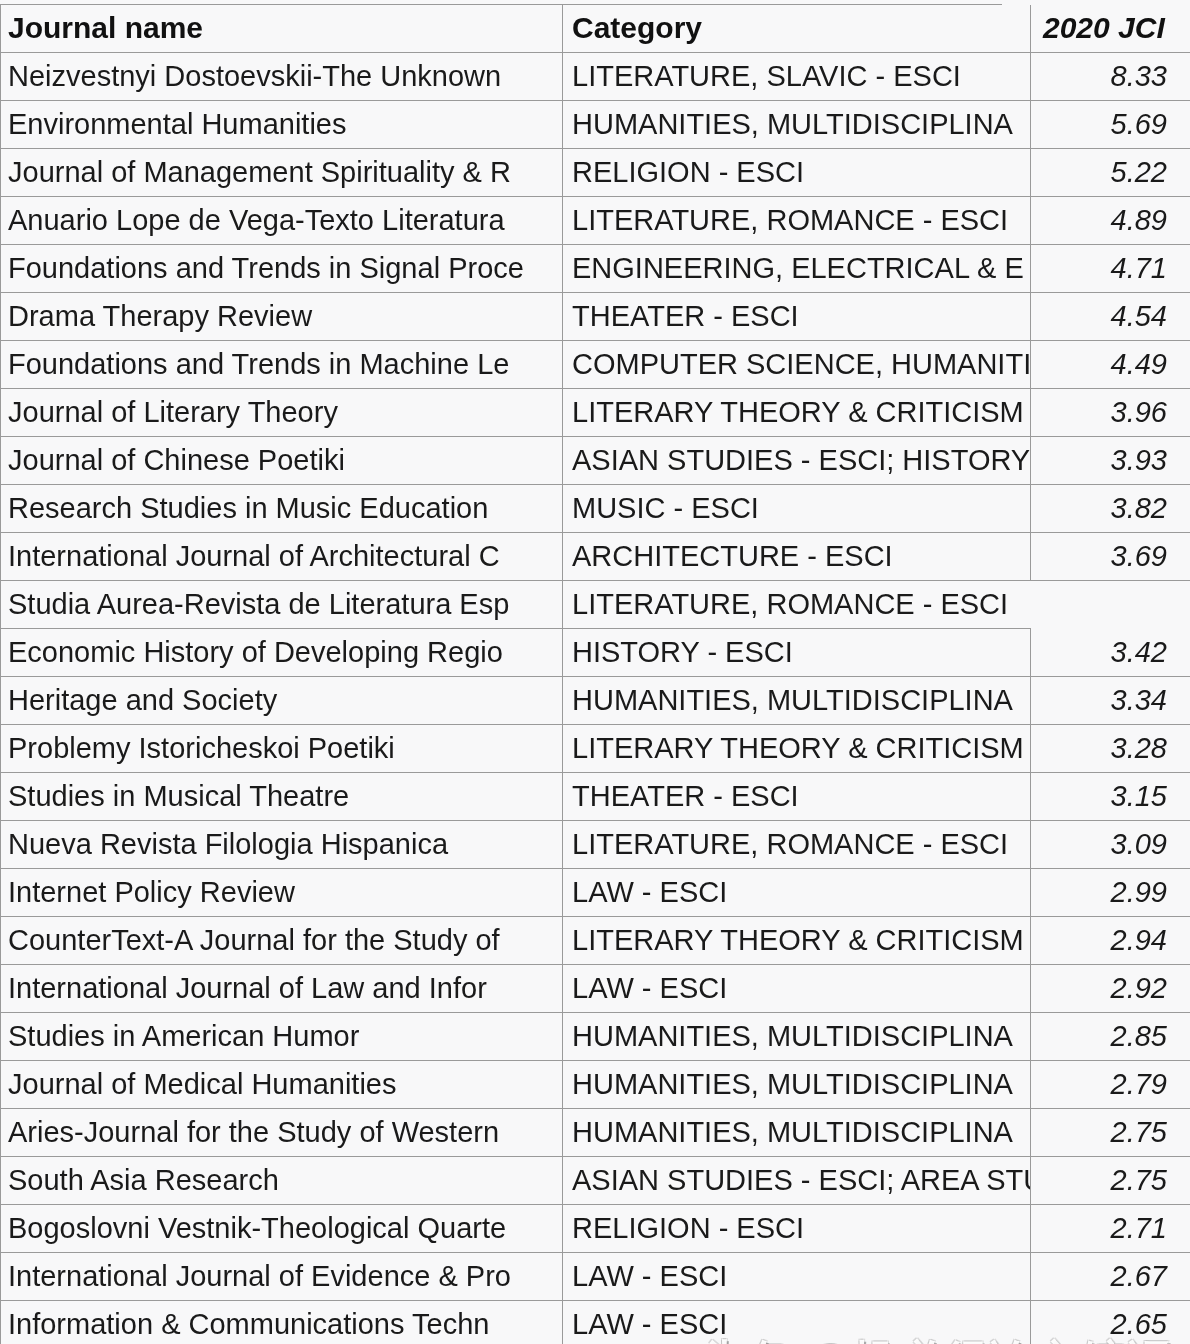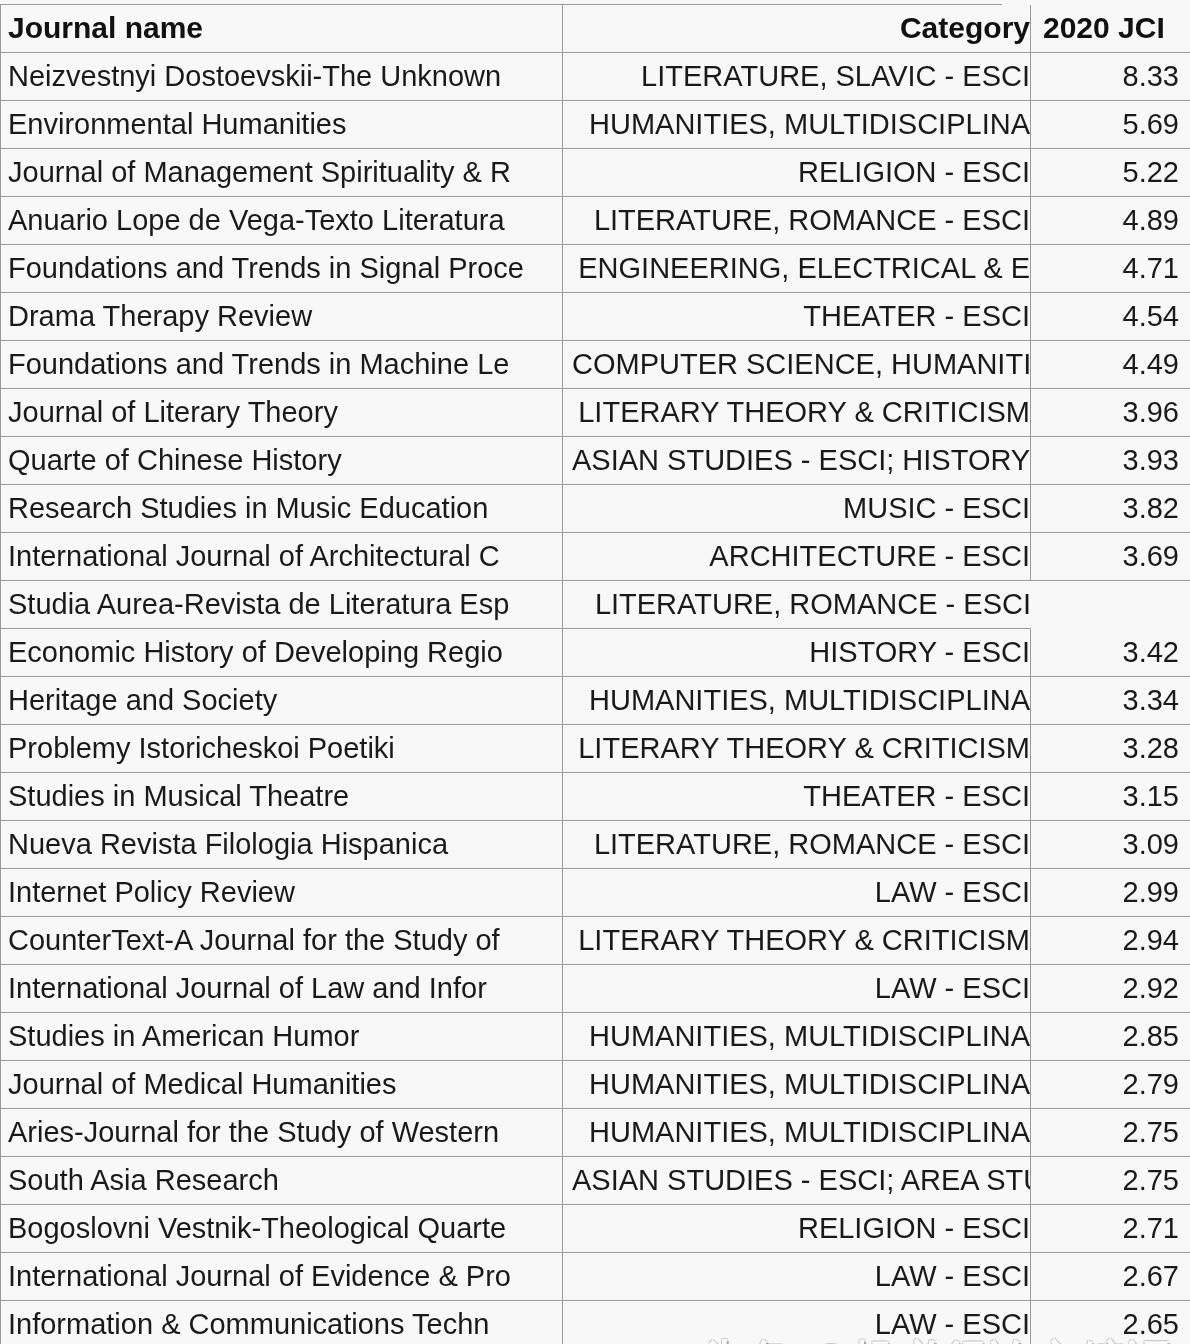--- a/index.html
+++ b/index.html
@@ -37,22 +37,22 @@
     height: 48px;
     line-height: 46px;
     white-space: nowrap;
     overflow: hidden;
     font-size: 29px;
     color: #1a1a1a;
     background: #f8f8f9;
   }
   .cell:last-child { border-right: none; }
   .cell.name { padding-left: 7px; }
-  .cell.cat  { padding-left: 9px; text-align: right; }
-  .cell.jci  { text-align: right; padding-right: 11px; }
+  .cell.cat  { padding-left: 9px; }
+  .cell.jci  { text-align: right; padding-right: 23px; font-style: italic; }
   .row.header .cell {
     font-weight: bold;
     font-size: 30px;
     color: #111;
   }
   .row.header .cell.jci {
     text-align: left;
     padding-left: 12px;
   }
   .watermark {
@@ -126,21 +126,21 @@
     <div class="cell jci">4.49</div>
   </div>
 
   <div class="row">
     <div class="cell name">Journal of Literary Theory</div>
     <div class="cell cat">LITERARY THEORY &amp; CRITICISM</div>
     <div class="cell jci">3.96</div>
   </div>
 
   <div class="row">
-    <div class="cell name">Quarte of Chinese History</div>
+    <div class="cell name">Journal of Chinese Poetiki</div>
     <div class="cell cat">ASIAN STUDIES - ESCI; HISTORY</div>
     <div class="cell jci">3.93</div>
   </div>
 
   <div class="row">
     <div class="cell name">Research Studies in Music Education</div>
     <div class="cell cat">MUSIC - ESCI</div>
     <div class="cell jci">3.82</div>
   </div>
 

